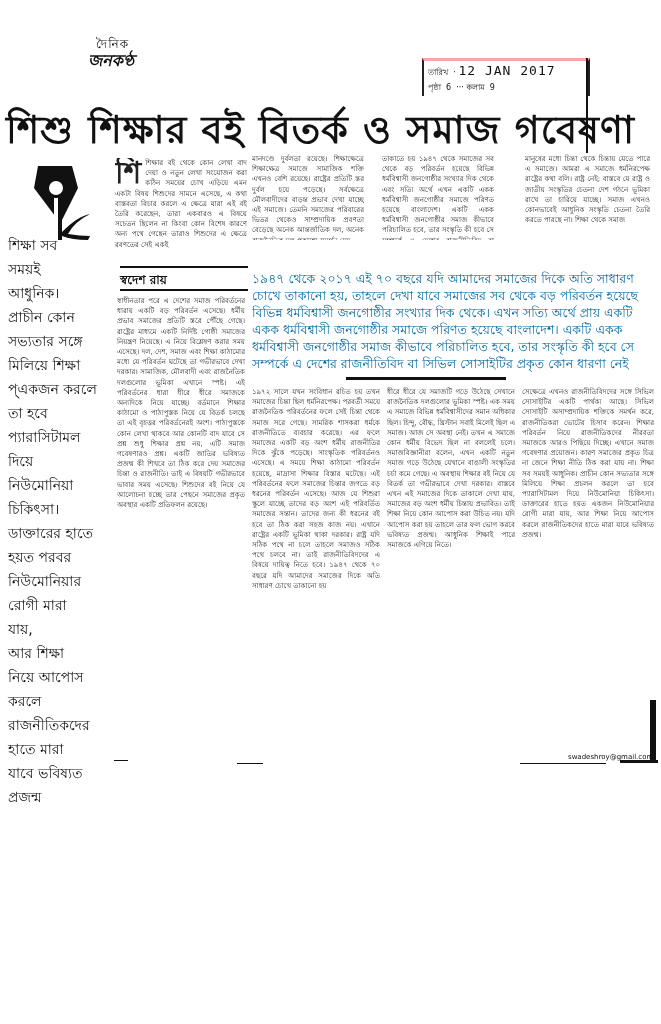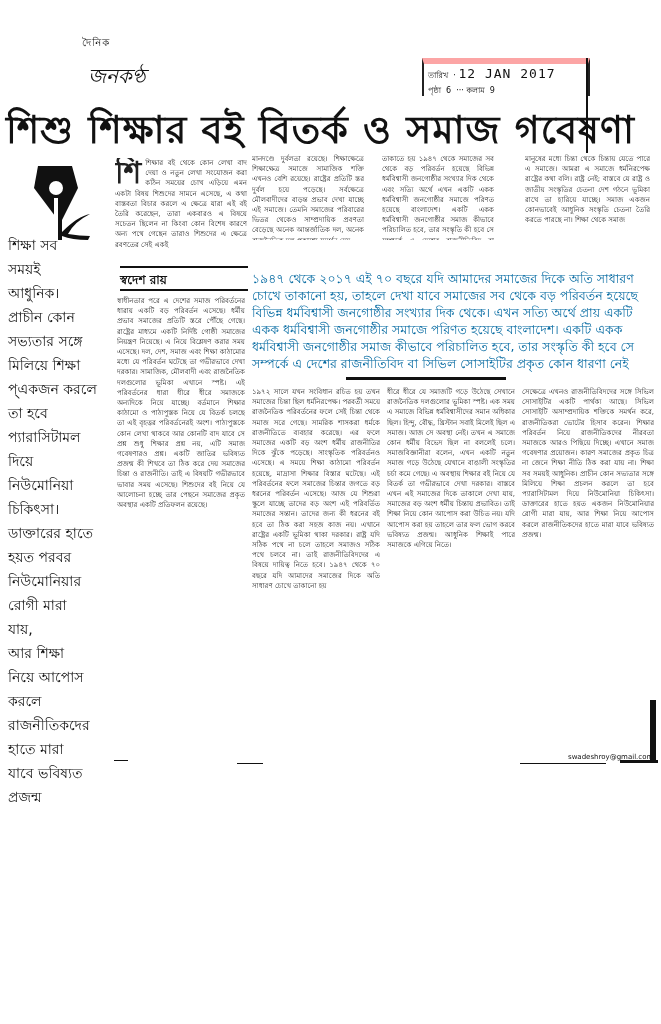--- a/index.html
+++ b/index.html
@@ -1,21 +1,21 @@
 <!DOCTYPE html>
 <html><head>
 <meta charset="utf-8">
 <style>
   html, body { margin:0; padding:0; background:#ffffff; }
   body { width:661px; height:1024px; position:relative; overflow:hidden;
          font-family:"DejaVu Sans", sans-serif; color:#111; }
   .abs { position:absolute; }
-  .masthead-small { left:82px; top:35px; font-size:10px; letter-spacing:1px; }
-  .masthead-logo { left:88px; top:61px; font-size:20px; font-family:"DejaVu Serif", serif; font-style:italic; }
-  .stamp { left:422px; top:58px; width:168px; height:38px; border:2px solid #222; border-bottom:none; border-top:6px solid #fca5a5; font-size:8px; line-height:15px; padding:2px 4px; box-sizing:border-box; }
+  .masthead-small { left:96px; top:35px; font-size:12px; letter-spacing:1px; }
+  .masthead-logo { left:88px; top:48px; font-size:16px; font-family:"DejaVu Serif", serif; font-style:italic;font-weight:bold; }
+  .stamp { left:422px; top:58px; width:168px; height:38px; border:2px solid #222; border-bottom:none; border-top:3px solid #fca5a5; font-size:8px; line-height:15px; padding:2px 4px; box-sizing:border-box; }
   .stamp .date { font-size:13px; font-family:"DejaVu Sans Mono", monospace; letter-spacing:1px; }
   .headline { left:6px; top:100px; font-size:38px; font-family:"DejaVu Serif", serif; font-weight:bold; letter-spacing:1px; white-space:nowrap; }
   .pen-icon { left:28px; top:162px; width:64px; height:80px; }
   .sidebar { left:8px; top:233px; width:108px; font-size:14px; line-height:24px; }
   .sidebar div { white-space:nowrap; }
   .col { position:absolute; font-size:7px; line-height:10.2px; text-align:justify; color:#222; overflow:hidden; }
   .intro { left:115px; top:158px; width:132px; height:110px; }
   .dropcap { float:left; font-size:30px; line-height:30px; font-weight:bold; margin-right:4px; font-family:"DejaVu Serif", serif; }
   .rule { position:absolute; background:#111; }
   .byline { left:120px; top:271px; width:125px; text-align:left; font-size:12px; font-weight:bold; }
@@ -83,21 +83,21 @@
   <span class="dropcap">শি</span>
   <span>শিক্ষার বই থেকে কোন লেখা বাদ দেয়া ও নতুন লেখা সংযোজন করা কঠিন সময়ের চোখ এড়িয়ে এমন একটা বিষয় শিশুদের সামনে এসেছে, এ কথা বাস্তবতা বিচার করলে এ ক্ষেত্রে যারা এই বই তৈরি করেছেন, তারা একবারও এ বিষয়ে সচেতন ছিলেন না কিংবা কোন বিশেষ কারণে অন্য পথে গেছেন তারাও শিশুদের এ ক্ষেত্রে রবণতের সেই একই</span>
 </div>
 
 <div class="rule" style="left:120px;top:266px;width:128px;height:1.5px;"></div>
 <div class="abs byline">স্বদেশ রায়</div>
 <div class="rule" style="left:120px;top:289px;width:128px;height:2px;"></div>
 
 <div class="col" style="left:252px;top:154px;width:112px;height:86px;">মানদণ্ডে দুর্বলতা রয়েছে। শিক্ষাক্ষেত্রে শিক্ষাক্ষেত্র সমাজে সামাজিক শক্তি এখনও বেশি রয়েছে। রাষ্ট্রের প্রতিটি স্তর দুর্বল হয়ে পড়েছে। সর্বক্ষেত্রে মৌলবাদীদের বাড়ন্ত প্রভাব দেখা যাচ্ছে এই সমাজে। তেমনি সমাজের পরিবারের ভিতর থেকেও সাম্প্রদায়িক প্রবণতা বেড়েছে অনেক আন্তর্জাতিক দল, অনেক রাজনৈতিক দল প্রকাশ্যে সমর্থন দেয়</div>
 <div class="col" style="left:382px;top:154px;width:112px;height:86px;">তাকাতে হয় ১৯৪৭ থেকে সমাজের সব থেকে বড় পরিবর্তন হয়েছে বিভিন্ন ধর্মবিশ্বাসী জনগোষ্ঠীর সংখ্যার দিক থেকে এবং সত্যি অর্থে এখন একটি একক ধর্মবিশ্বাসী জনগোষ্ঠীর সমাজে পরিণত হয়েছে বাংলাদেশ। একটি একক ধর্মবিশ্বাসী জনগোষ্ঠীর সমাজ কীভাবে পরিচালিত হবে, তার সংস্কৃতি কী হবে সে সম্পর্কে এ দেশের রাজনীতিবিদ বা সিভিল সোসাইটির প্রকৃত কোন ধারণা নেই। ১৯৫৮ থেকে</div>
-<div class="col" style="left:525px;top:154px;width:125px;height:86px;">মানুষের মধ্যে চিন্তা থেকে চিন্তায় যেতে পারে এ সমাজে। আমরা এ সমাজে ধর্মনিরপেক্ষ রাষ্ট্রের কথা বলি। রাষ্ট্র নেই; বাস্তবে যে রাষ্ট্র ও জাতীয় সংস্কৃতির চেতনা দেশ গঠনে ভূমিকা রাখে তা হারিয়ে যাচ্ছে। সমাজ একজন কোনভাবেই আধুনিক সংস্কৃতি চেতনা তৈরি করতে পারছে না। শিক্ষা থেকে সমাজ</div>
+<div class="col" style="left:525px;top:154px;width:125px;height:86px;">মানুষের মধ্যে চিন্তা থেকে চিন্তায় যেতে পারে এ সমাজে। আমরা এ সমাজে ধর্মনিরপেক্ষ রাষ্ট্রের কথা বলি। রাষ্ট্র নেই; বাস্তবে যে রাষ্ট্র ও জাতীয় সংস্কৃতির চেতনা দেশ গঠনে ভূমিকা রাখে তা হারিয়ে যাচ্ছে। সমাজ এখনও কোনভাবেই আধুনিক সংস্কৃতি চেতনা তৈরি করতে পারছে না। শিক্ষা থেকে সমাজ</div>
 
 <div class="abs pullquote">১৯৪৭ থেকে ২০১৭ এই ৭০ বছরে যদি আমাদের সমাজের দিকে অতি সাধারণ চোখে তাকানো হয়, তাহলে দেখা যাবে সমাজের সব থেকে বড় পরিবর্তন হয়েছে বিভিন্ন ধর্মবিশ্বাসী জনগোষ্ঠীর সংখ্যার দিক থেকে। এখন সত্যি অর্থে প্রায় একটি একক ধর্মবিশ্বাসী জনগোষ্ঠীর সমাজে পরিণত হয়েছে বাংলাদেশ। একটি একক ধর্মবিশ্বাসী জনগোষ্ঠীর সমাজ কীভাবে পরিচালিত হবে, তার সংস্কৃতি কী হবে সে সম্পর্কে এ দেশের রাজনীতিবিদ বা সিভিল সোসাইটির প্রকৃত কোন ধারণা নেই</div>
 <div class="rule" style="left:346px;top:377px;width:160px;height:2.5px;"></div>
 
 <div class="col" style="left:117px;top:296px;width:128px;height:454px;">স্বাধীনতার পরে এ দেশের সমাজ পরিবর্তনের ধারায় একটি বড় পরিবর্তন এসেছে। ধর্মীয় প্রভাব সমাজের প্রতিটি স্তরে পৌঁছে গেছে। রাষ্ট্রের মাধ্যমে একটি নির্দিষ্ট গোষ্ঠী সমাজের নিয়ন্ত্রণ নিয়েছে। এ নিয়ে বিশ্লেষণ করার সময় এসেছে। দল, দেশ, সমাজ এবং শিক্ষা কাঠামোর মধ্যে যে পরিবর্তন ঘটেছে তা গভীরভাবে দেখা দরকার। সামাজিক, মৌলবাদী এবং রাজনৈতিক দলগুলোর ভূমিকা এখানে স্পষ্ট। এই পরিবর্তনের ধারা ধীরে ধীরে সমাজকে অন্যদিকে নিয়ে যাচ্ছে। বর্তমানে শিক্ষার কাঠামো ও পাঠ্যপুস্তক নিয়ে যে বিতর্ক চলছে তা এই বৃহত্তর পরিবর্তনেরই অংশ। পাঠ্যপুস্তকে কোন লেখা থাকবে আর কোনটি বাদ যাবে সে প্রশ্ন শুধু শিক্ষার প্রশ্ন নয়, এটি সমাজ গবেষণারও প্রশ্ন। একটি জাতির ভবিষ্যত প্রজন্ম কী শিখবে তা ঠিক করে দেয় সমাজের চিন্তা ও রাজনীতি। তাই এ বিষয়টি গভীরভাবে ভাবার সময় এসেছে। শিশুদের বই নিয়ে যে আলোচনা হচ্ছে তার পেছনে সমাজের প্রকৃত অবস্থার একটি প্রতিফলন রয়েছে।</div>
 <div class="col" style="left:252px;top:387px;width:128px;height:363px;">১৯৭২ সালে যখন সংবিধান রচিত হয় তখন সমাজের চিন্তা ছিল ধর্মনিরপেক্ষ। পরবর্তী সময়ে রাজনৈতিক পরিবর্তনের ফলে সেই চিন্তা থেকে সমাজ সরে গেছে। সামরিক শাসকরা ধর্মকে রাজনীতিতে ব্যবহার করেছে। এর ফলে সমাজের একটি বড় অংশ ধর্মীয় রাজনীতির দিকে ঝুঁকে পড়েছে। সাংস্কৃতিক পরিবর্তনও এসেছে। এ সময়ে শিক্ষা কাঠামো পরিবর্তন হয়েছে, মাদ্রাসা শিক্ষার বিস্তার ঘটেছে। এই পরিবর্তনের ফলে সমাজের চিন্তার জগতে বড় ধরনের পরিবর্তন এসেছে। আজ যে শিশুরা স্কুলে যাচ্ছে তাদের বড় অংশ এই পরিবর্তিত সমাজের সন্তান। তাদের জন্য কী ধরনের বই হবে তা ঠিক করা সহজ কাজ নয়। এখানে রাষ্ট্রের একটি ভূমিকা থাকা দরকার। রাষ্ট্র যদি সঠিক পথে না চলে তাহলে সমাজও সঠিক পথে চলবে না। তাই রাজনীতিবিদদের এ বিষয়ে দায়িত্ব নিতে হবে। ১৯৪৭ থেকে ৭০ বছরে যদি আমাদের সমাজের দিকে অতি সাধারণ চোখে তাকানো হয়</div>
 <div class="col" style="left:387px;top:387px;width:128px;height:363px;">ধীরে ধীরে যে সমাজটি গড়ে উঠেছে সেখানে রাজনৈতিক দলগুলোর ভূমিকা স্পষ্ট। এক সময় এ সমাজে বিভিন্ন ধর্মবিশ্বাসীদের সমান অধিকার ছিল। হিন্দু, বৌদ্ধ, খ্রিস্টান সবাই মিলেই ছিল এ সমাজ। আজ সে অবস্থা নেই। তখন এ সমাজে কোন ধর্মীয় বিভেদ ছিল না বললেই চলে। সমাজবিজ্ঞানীরা বলেন, এখন একটি নতুন সমাজ গড়ে উঠেছে যেখানে বাঙালী সংস্কৃতির চর্চা কমে গেছে। এ অবস্থায় শিক্ষার বই নিয়ে যে বিতর্ক তা গভীরভাবে দেখা দরকার। বাস্তবে এখন এই সমাজের দিকে তাকালে দেখা যায়, সমাজের বড় অংশ ধর্মীয় চিন্তায় প্রভাবিত। তাই শিক্ষা নিয়ে কোন আপোস করা উচিত নয়। যদি আপোস করা হয় তাহলে তার ফল ভোগ করবে ভবিষ্যত প্রজন্ম। আধুনিক শিক্ষাই পারে সমাজকে এগিয়ে নিতে।</div>
 <div class="col" style="left:522px;top:387px;width:132px;height:362px;">সেক্ষেত্রে এখনও রাজনীতিবিদদের সঙ্গে সিভিল সোসাইটির একটি পার্থক্য আছে। সিভিল সোসাইটি অসাম্প্রদায়িক শক্তিকে সমর্থন করে, রাজনীতিকরা ভোটের হিসাব করেন। শিক্ষার পরিবর্তন নিয়ে রাজনীতিকদের নীরবতা সমাজকে আরও পিছিয়ে দিচ্ছে। এখানে সমাজ গবেষণার প্রয়োজন। কারণ সমাজের প্রকৃত চিত্র না জেনে শিক্ষা নীতি ঠিক করা যায় না। শিক্ষা সব সময়ই আধুনিক। প্রাচীন কোন সভ্যতার সঙ্গে মিলিয়ে শিক্ষা প্রচলন করলে তা হবে প্যারাসিটামল দিয়ে নিউমোনিয়া চিকিৎসা। ডাক্তারের হাতে হয়ত একজন নিউমোনিয়ার রোগী মারা যায়, আর শিক্ষা নিয়ে আপোস করলে রাজনীতিকদের হাতে মারা যাবে ভবিষ্যত প্রজন্ম।</div>
 
 <div class="abs email">swadeshroy@gmail.com</div>

